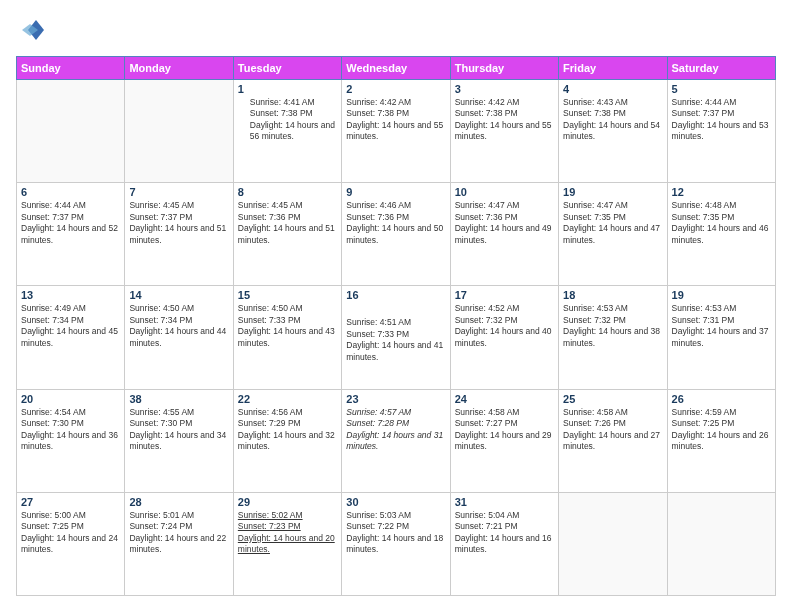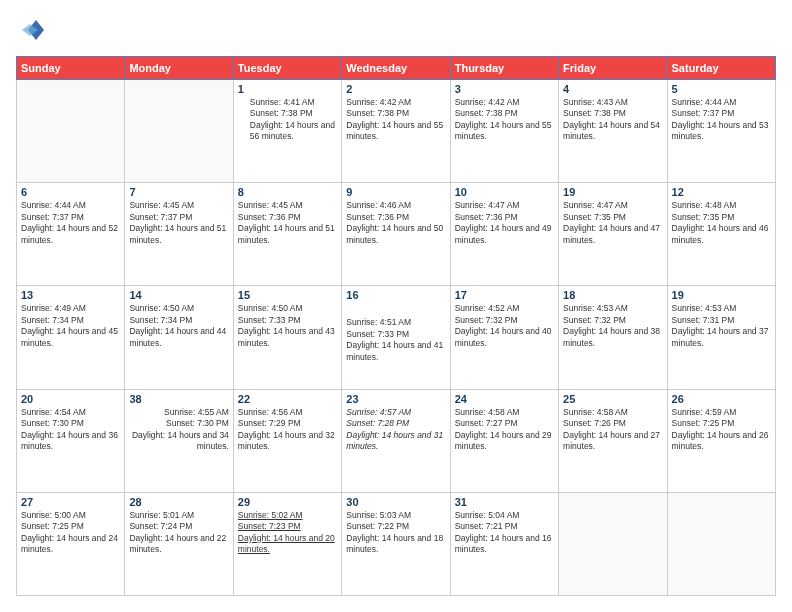--- a/index.html
+++ b/index.html
@@ -54,21 +54,21 @@
       color: #333;
     }
     .calendar {
       flex: 1;
       border: 1px solid #ccc;
       border-collapse: collapse;
       width: 100%;
       table-layout: fixed;
     }
     .calendar th {
-      background: #ef4444;
+      background: #d946ef;
       color: #fff;
       font-size: 11px;
       padding: 5px 4px;
       text-align: left;
       border: 1px solid #5580c0;
     }
     .calendar td {
       vertical-align: top;
       border: 1px solid #ccc;
       padding: 3px 4px;
@@ -250,21 +250,21 @@
         </tr>
         <tr>
           <td>
             <div class="day-number">20</div>
             <div class="day-info" style="white-space: pre-line;">Sunrise: 4:54 AM
 Sunset: 7:30 PM
 Daylight: 14 hours and 36 minutes.</div>
           </td>
           <td>
             <div class="day-number">38</div>
-            <div class="day-info" style="white-space: pre-line; text-align: right;">Sunrise: 4:55 AM
+            <div class="day-info" style="white-space: pre-line;">Sunrise: 4:55 AM
 Sunset: 7:30 PM
 Daylight: 14 hours and 34 minutes.</div>
           </td>
           <td>
             <div class="day-number">22</div>
             <div class="day-info" style="white-space: pre-line;">Sunrise: 4:56 AM
 Sunset: 7:29 PM
 Daylight: 14 hours and 32 minutes.</div>
           </td>
           <td>

